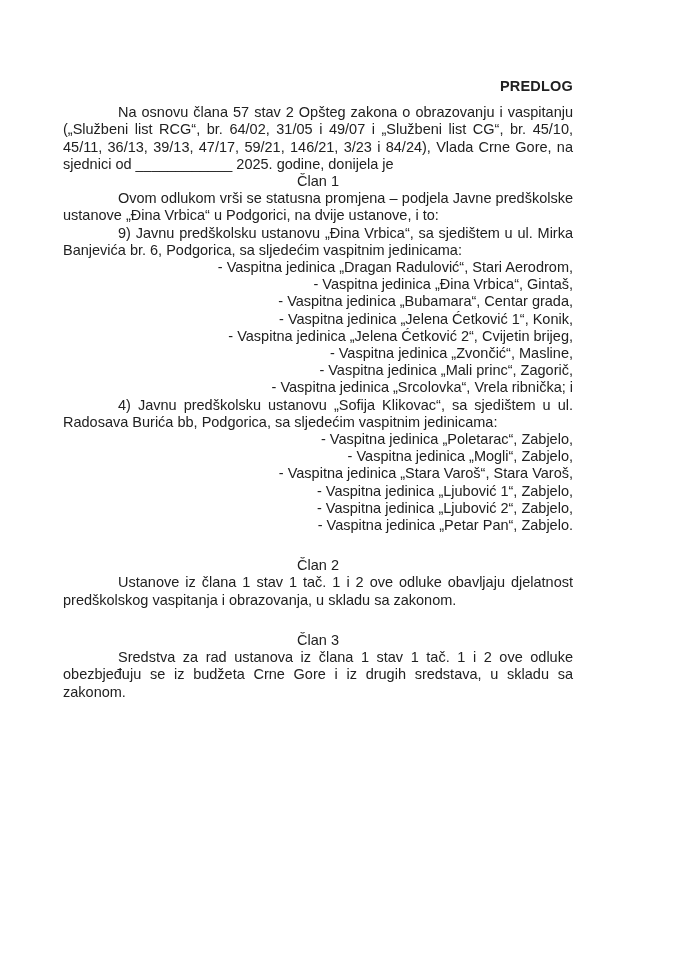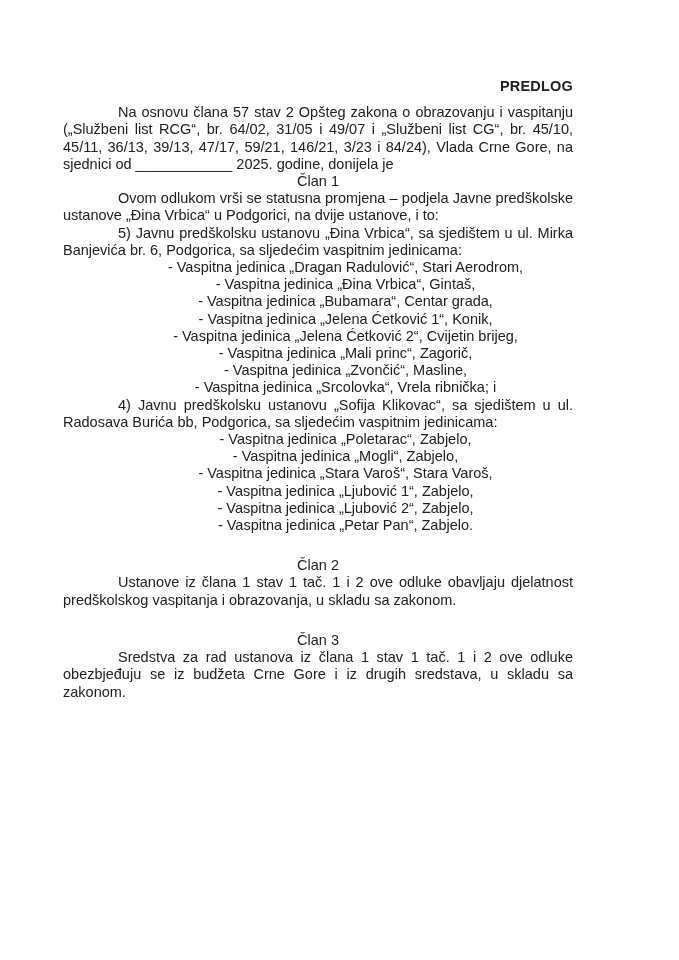--- a/index.html
+++ b/index.html
@@ -44,45 +44,45 @@
   }
   .article-heading {
     text-align: center;
     font-weight: normal;
   }
   .article-2, .article-3 {
     margin-top: 23px;
   }
   .unit-line {
     text-indent: 55px;
-    text-align: center;
+    text-align: right;
   }
 </style>
 </head>
 <body>
 
 <div class="page">
 
   <div class="doc-label">PREDLOG</div>
 
   <p class="para intro">Na osnovu člana 57 stav 2 Opšteg zakona o obrazovanju i vaspitanju („Službeni list RCG“, br. 64/02, 31/05 i 49/07 i „Službeni list CG“, br. 45/10, 45/11, 36/13, 39/13, 47/17, 59/21, 146/21, 3/23 i 84/24), Vlada Crne Gore, na sjednici od ____________ 2025. godine, donijela je</p>
 
 
   <div class="article article-1">
     <div class="article-heading">Član 1</div>
     <p class="para">Ovom odlukom vrši se statusna promjena – podjela Javne predškolske ustanove „Đina Vrbica“ u Podgorici, na dvije ustanove, i to:</p>
-    <p class="para">5) Javnu predškolsku ustanovu „Đina Vrbica“, sa sjedištem u ul. Mirka Banjevića br. 6, Podgorica, sa sljedećim vaspitnim jedinicama:</p>
+    <p class="para">9) Javnu predškolsku ustanovu „Đina Vrbica“, sa sjedištem u ul. Mirka Banjevića br. 6, Podgorica, sa sljedećim vaspitnim jedinicama:</p>
     <div>
         <div class="unit-line">- Vaspitna jedinica „Dragan Radulović“, Stari Aerodrom,</div>
         <div class="unit-line">- Vaspitna jedinica „Đina Vrbica“, Gintaš,</div>
         <div class="unit-line">- Vaspitna jedinica „Bubamara“, Centar grada,</div>
         <div class="unit-line">- Vaspitna jedinica „Jelena Ćetković 1“, Konik,</div>
         <div class="unit-line">- Vaspitna jedinica „Jelena Ćetković 2“, Cvijetin brijeg,</div>
+        <div class="unit-line">- Vaspitna jedinica „Zvončić“, Masline,</div>
         <div class="unit-line">- Vaspitna jedinica „Mali princ“, Zagorič,</div>
-        <div class="unit-line">- Vaspitna jedinica „Zvončić“, Masline,</div>
         <div class="unit-line">- Vaspitna jedinica „Srcolovka“, Vrela ribnička; i</div>
       </div>
     <p class="para">4) Javnu predškolsku ustanovu „Sofija Klikovac“, sa sjedištem u ul. Radosava Burića bb, Podgorica, sa sljedećim vaspitnim jedinicama:</p>
     <div>
         <div class="unit-line">- Vaspitna jedinica „Poletarac“, Zabjelo,</div>
         <div class="unit-line">- Vaspitna jedinica „Mogli“, Zabjelo,</div>
         <div class="unit-line">- Vaspitna jedinica „Stara Varoš“, Stara Varoš,</div>
         <div class="unit-line">- Vaspitna jedinica „Ljubović 1“, Zabjelo,</div>
         <div class="unit-line">- Vaspitna jedinica „Ljubović 2“, Zabjelo,</div>
         <div class="unit-line">- Vaspitna jedinica „Petar Pan“, Zabjelo.</div>

